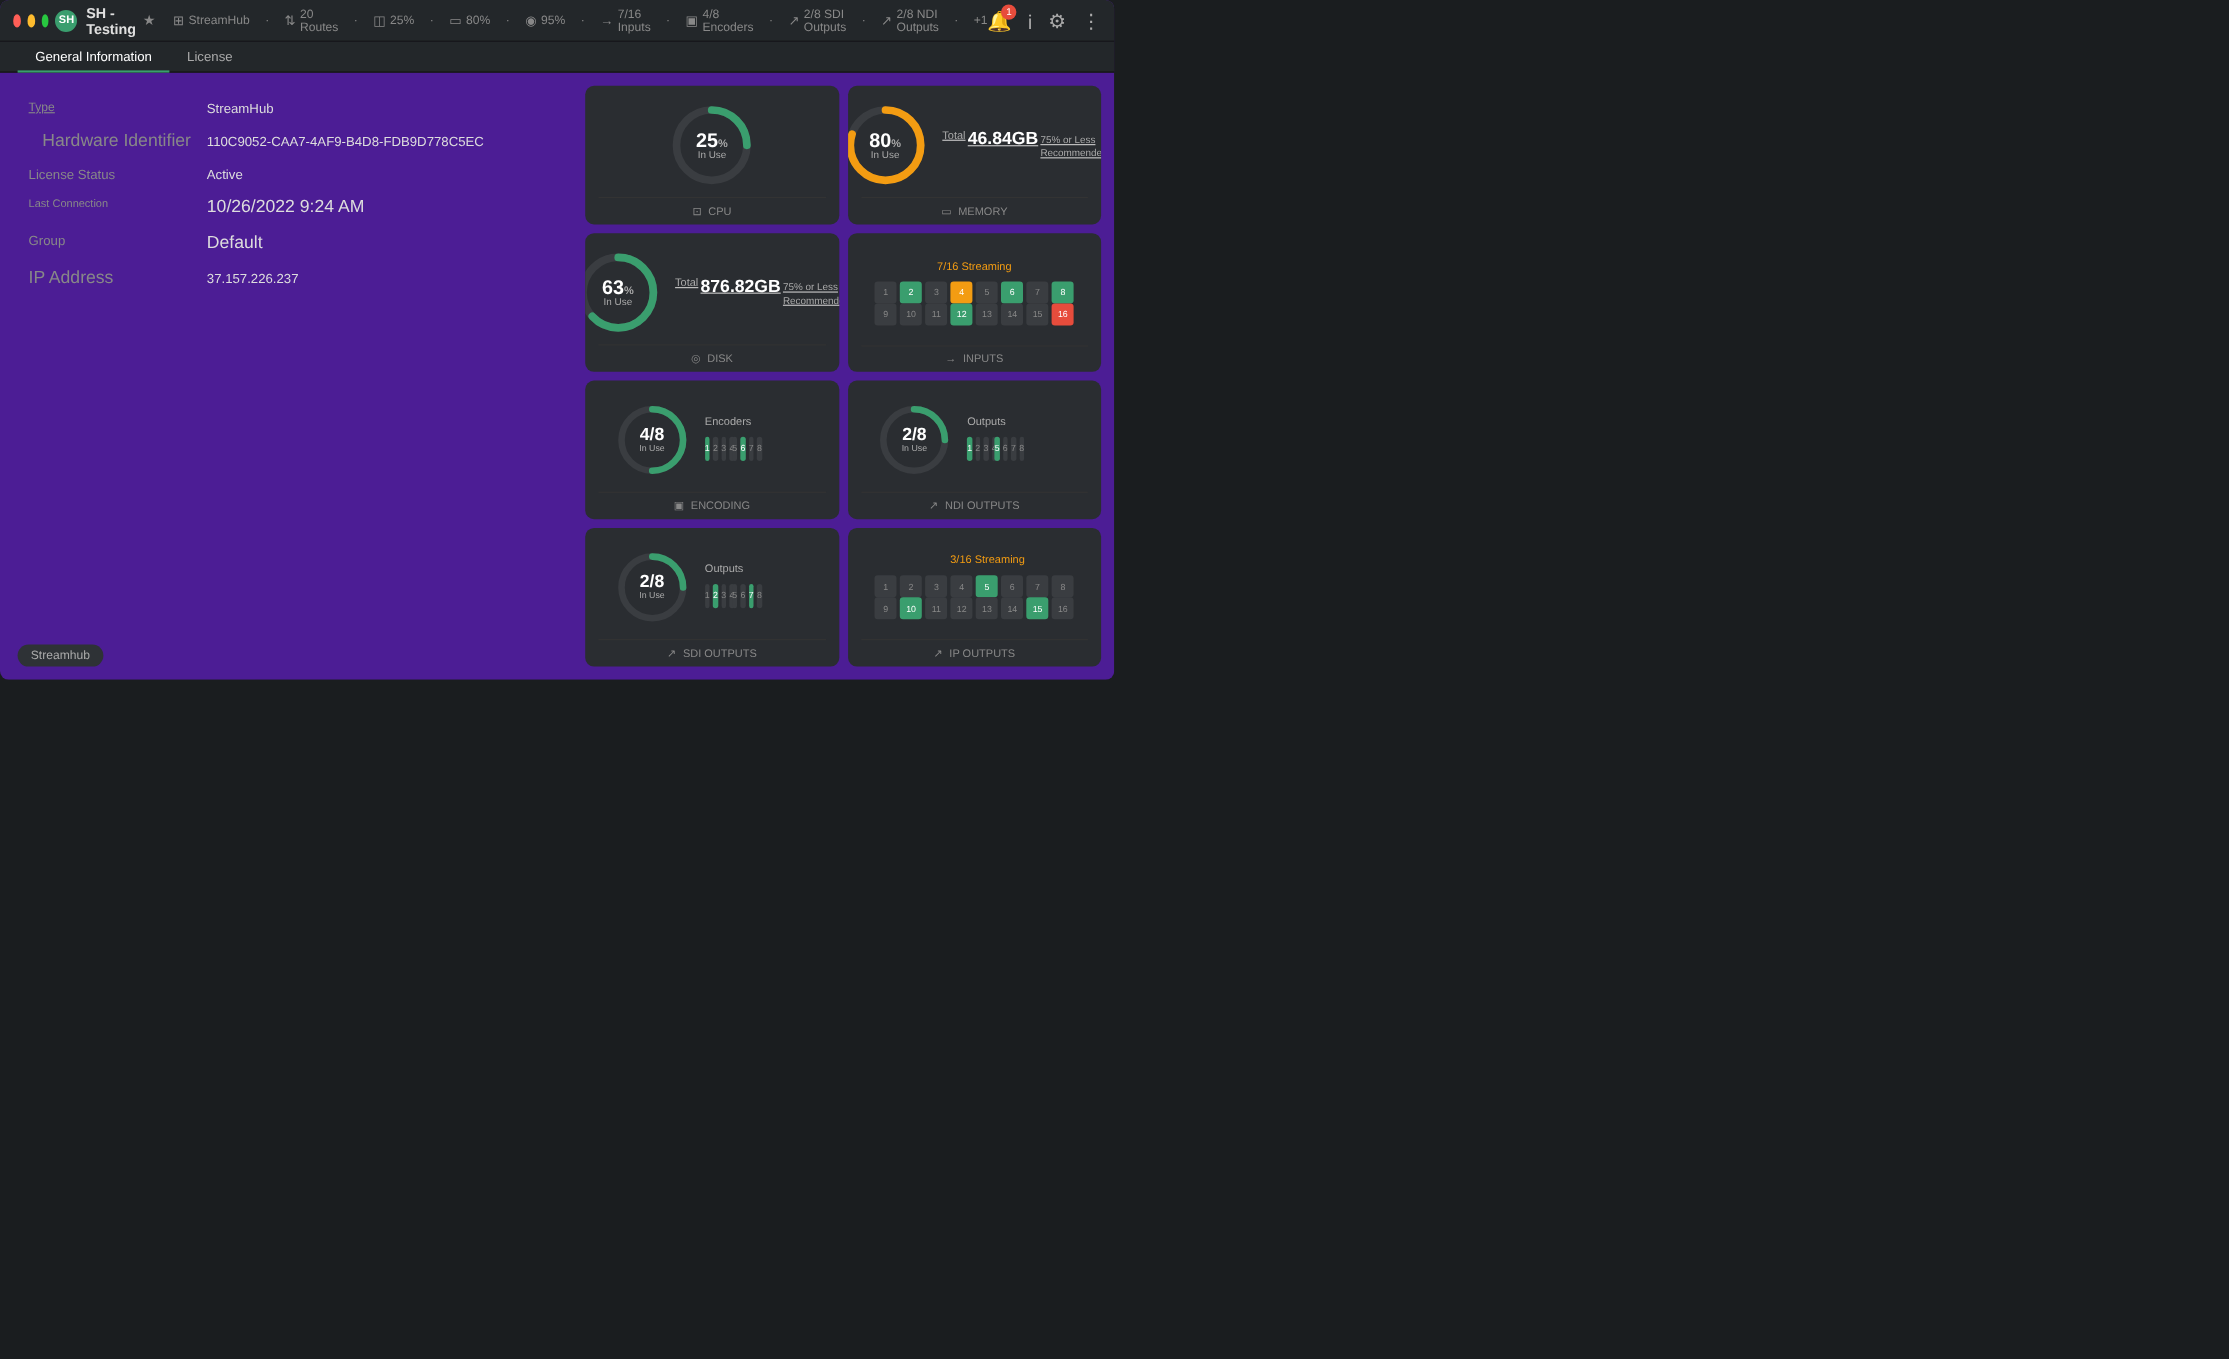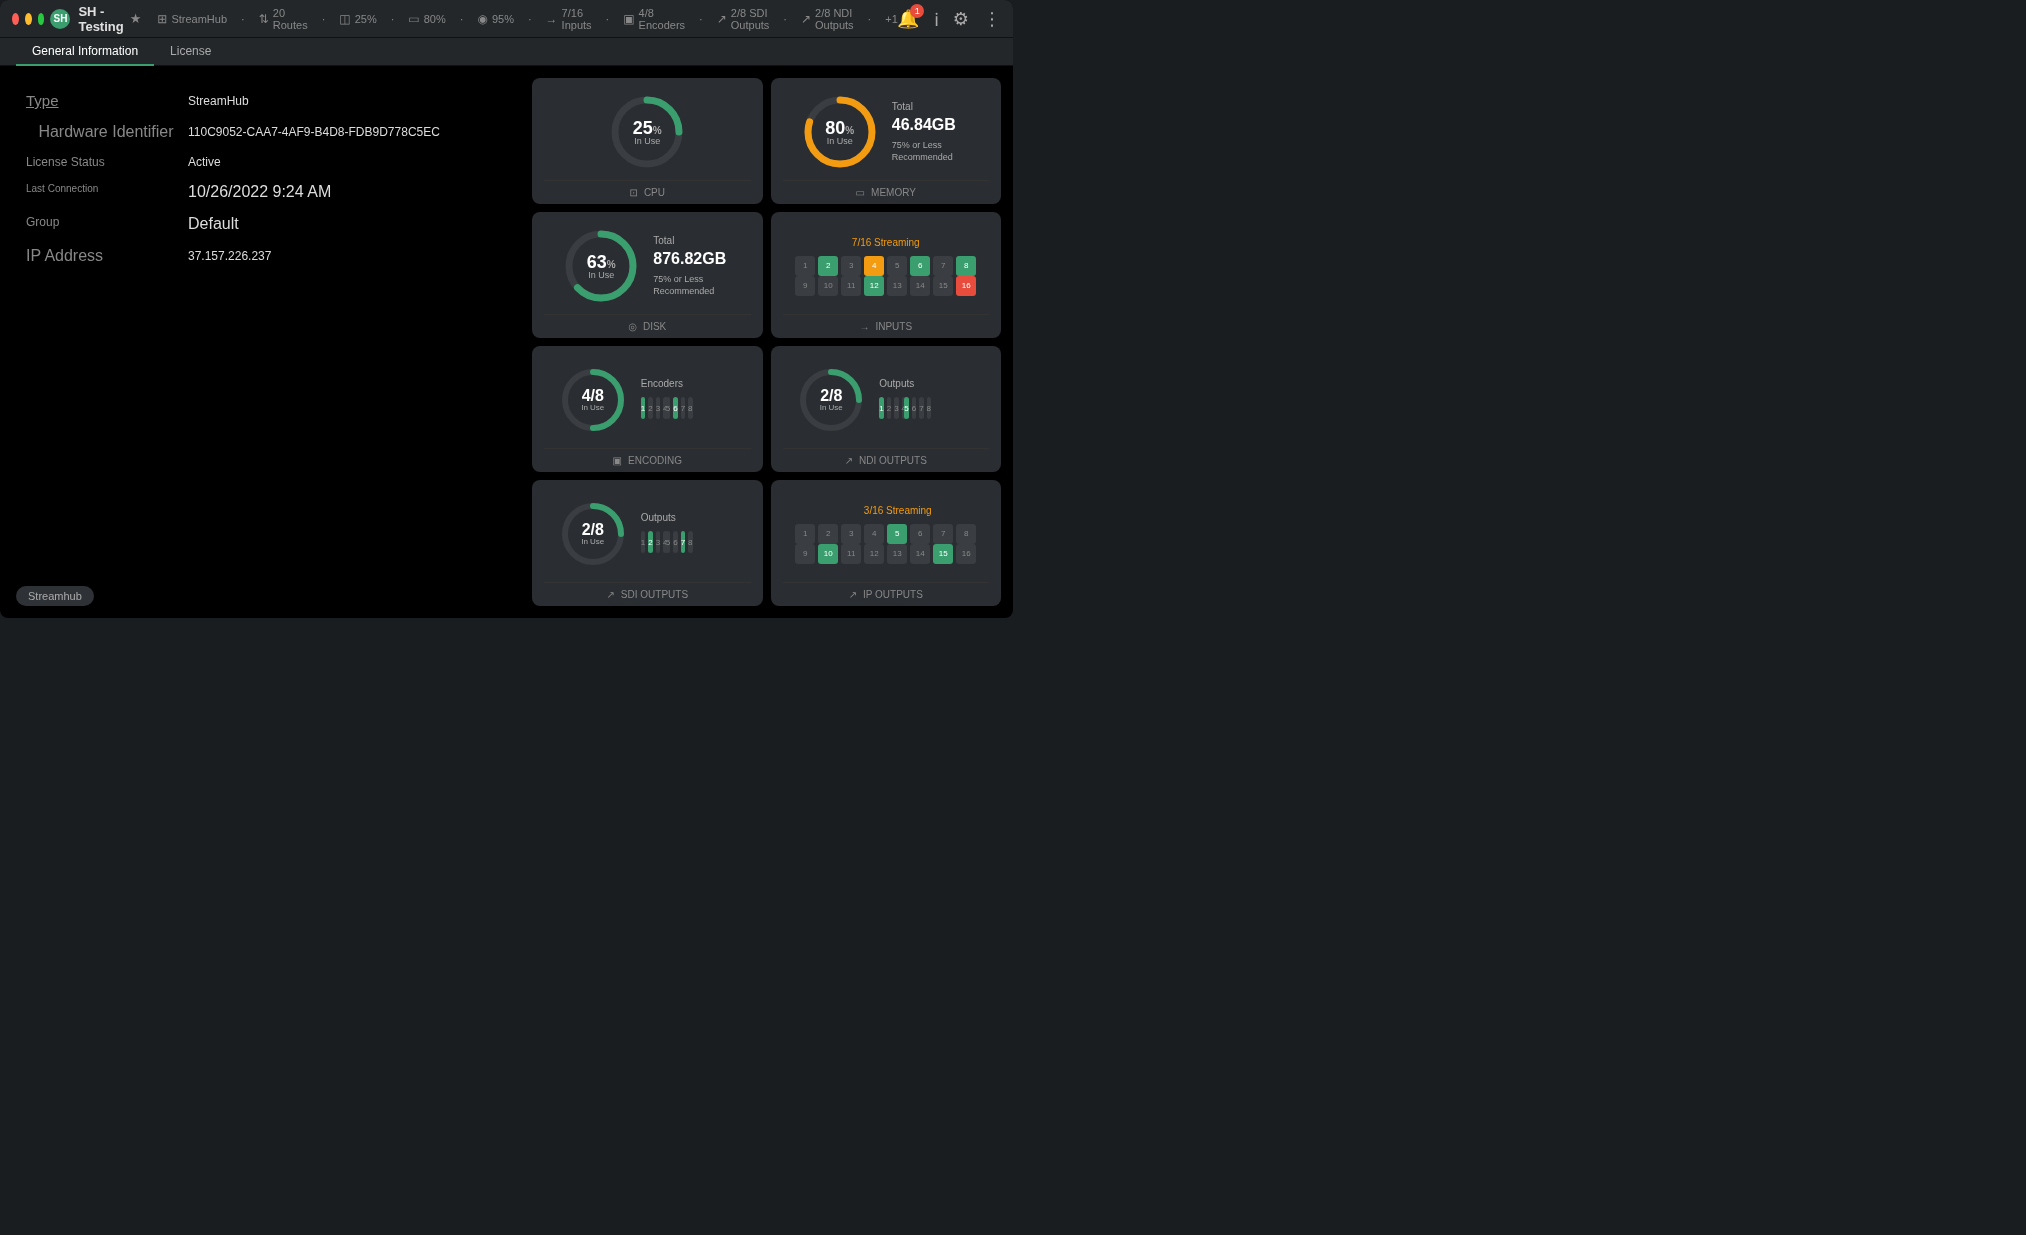--- a/index.html
+++ b/index.html
@@ -10,21 +10,21 @@
       font-size: 13px;
       width: 1013px;
       height: 618px;
       overflow: hidden;
     }
     .app-window {
       width: 100%;
       height: 100%;
       display: flex;
       flex-direction: column;
-      background: #000000;
+      background: #4c1d95;
       border-radius: 8px;
       overflow: hidden;
     }
     
     .title-bar {
       background: #23272a;
       display: flex;
       align-items: center;
       padding: 0 12px;
       height: 38px;
@@ -142,21 +142,21 @@
     .donut-wrap {
       position: relative; flex-shrink: 0;
     }
     .donut-wrap svg { display: block; }
     .donut-center {
       position: absolute; top: 50%; left: 50%;
       transform: translate(-50%, -50%);
       text-align: center; line-height: 1;
     }
     
-    .widget-info { display: flex; flex-direction: column; gap: 2px; }
+    .widget-info { display: flex; gap: 2px; text-decoration: underline; }
     .widget-info-title { font-size: 10px; color: #aaa; margin-bottom: 2px; }
     .widget-info-value { font-size: 16px; font-weight: 700; color: #fff; }
     .widget-info-note { font-size: 9px; color: #f39c12; margin-top: 4px; }
     .grid-row { display: flex; gap: 3px; }
     .grid-box {
       width: 20px; height: 20px; border-radius: 3px;
       background: #3a3d41; display: flex; align-items: center;
       justify-content: center; font-size: 8px; color: #888;
     }
     .grid-box.active { background: #3a9e6e; color: #fff; }
@@ -250,21 +250,21 @@
       <div class="nav-tab">License</div>
     </div>
   </div>
 
   <div class="main-content">
 
     <div class="left-panel" style="position:relative;">
       <table class="info-table">
         <tbody id="info-tbody">
             <tr>
-              <td style="width:160px;color:#888;font-size:15px;padding-bottom:12px;vertical-align:top;text-decoration:underline;">Type</td>
+              <td style="width:160px;color:#888;font-size:11px;padding-bottom:12px;vertical-align:top;text-decoration:underline;">Type</td>
                   <td style="color:#ddd;font-size:12px;padding-bottom:12px;">StreamHub</td>
             </tr>
             <tr>
               <td style="width:160px;color:#888;font-size:16px;padding-bottom:12px;vertical-align:top;text-align:center;">Hardware Identifier</td>
                   <td style="color:#ddd;font-size:12px;padding-bottom:12px;">110C9052-CAA7-4AF9-B4D8-FDB9D778C5EC</td>
             </tr>
             <tr>
               <td style="width:160px;color:#888;font-size:12px;padding-bottom:12px;vertical-align:top;">License Status</td>
                   <td style="color:#ddd;font-size:12px;padding-bottom:12px;">Active</td>
             </tr>

